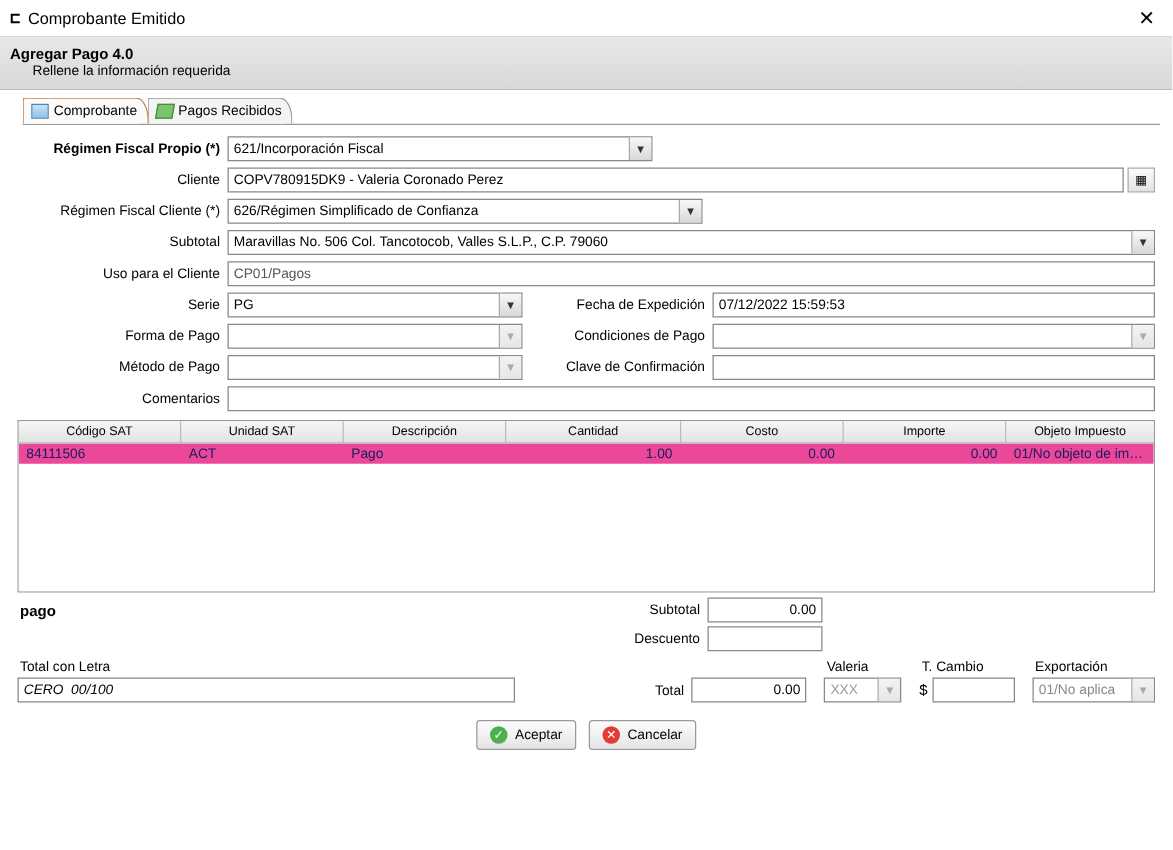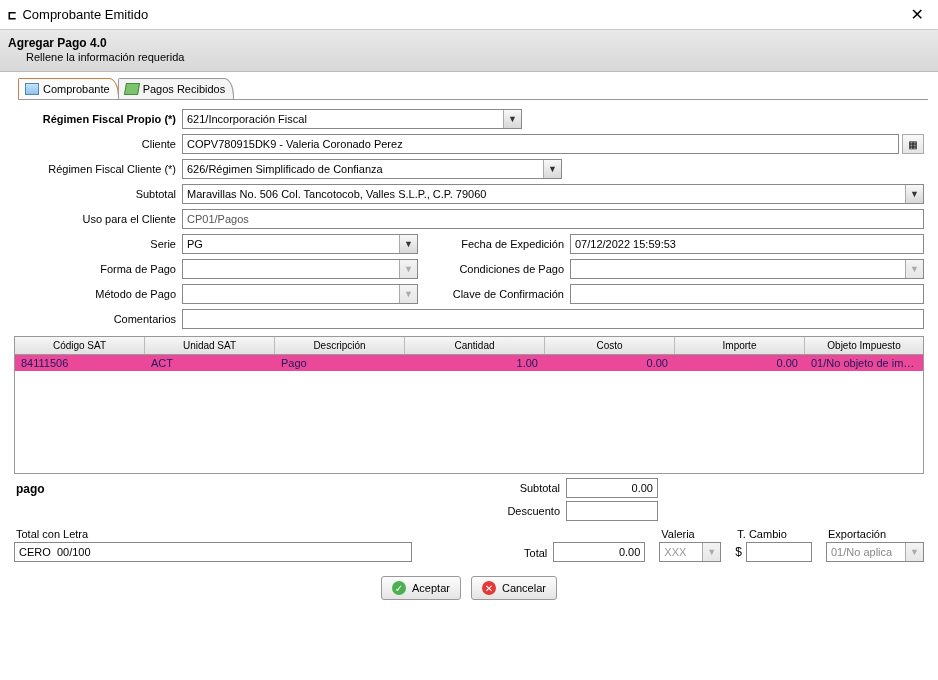--- a/index.html
+++ b/index.html
@@ -65,21 +65,21 @@
 .pago-label { font-weight:bold; font-size:12px; padding: 4px 0 2px 2px; }
 .trow { display:flex; align-items:center; justify-content:flex-end; margin-bottom:3px; }
 .trow .tlab { width:80px; text-align:right; padding-right:6px; font-size:11px;}
 .trow .tval { width:92px; }
 .trow .tval input { text-align:right; }
 
 .bottom-cols { display:flex; align-items:flex-end; gap:14px; margin-top:4px;}
 .bottom-cols .col { display:flex; flex-direction:column; }
 .bottom-cols .clab { font-size:11px; margin-bottom:2px; padding-left:2px;}
 .letra-col { flex:1; }
-.letra-col input { width: 398px; }
+.letra-col input { width: 398px; font-style: italic; }
 .tot-col { display:flex; flex-direction:row; align-items:flex-end; gap:6px;}
 .tot-col .tlab{ font-size:11px; padding-bottom:3px; width:68px; text-align:right;}
 .moneda-col .select-wrap{ width:62px;}
 .moneda-col input{ color:#999;}
 .cambio-col { }
 .cambio-col .cwrap{ display:flex; align-items:center; gap:4px;}
 .cambio-col input{ width:66px;}
 .export-col .select-wrap{ width:98px;}
 .export-col input{ color:#888;}
 

